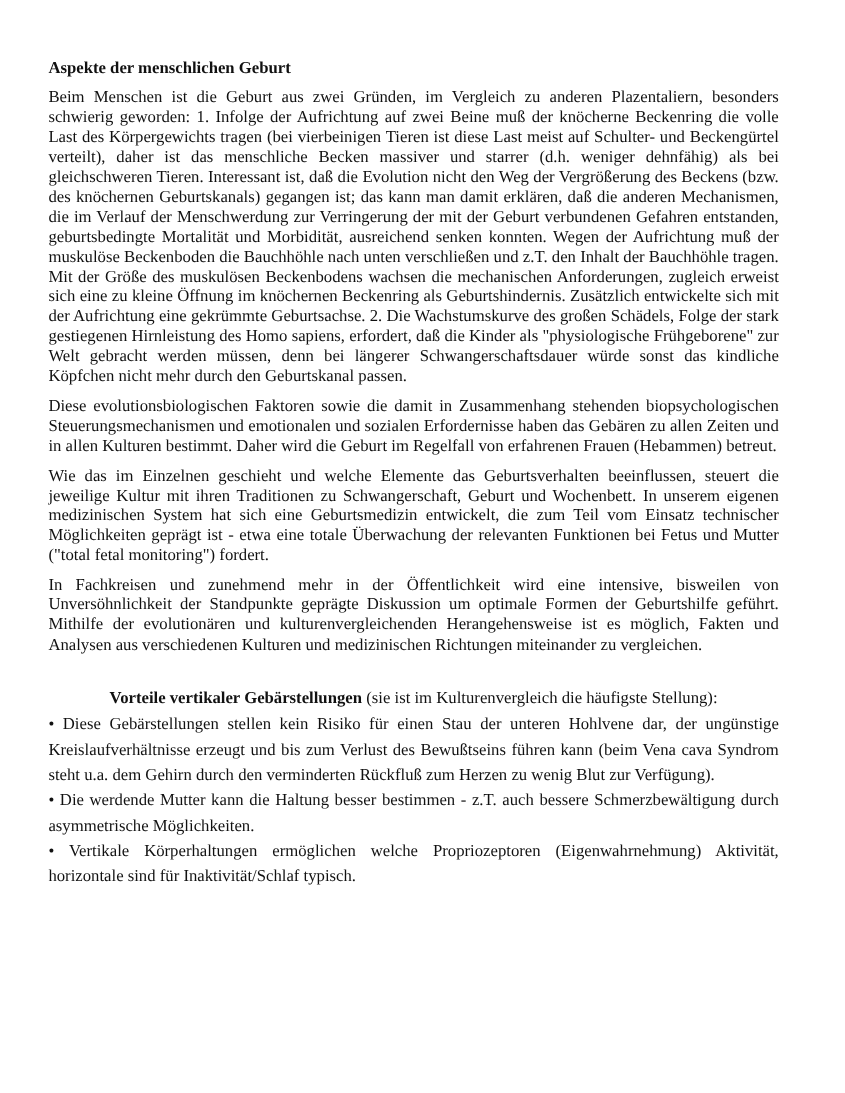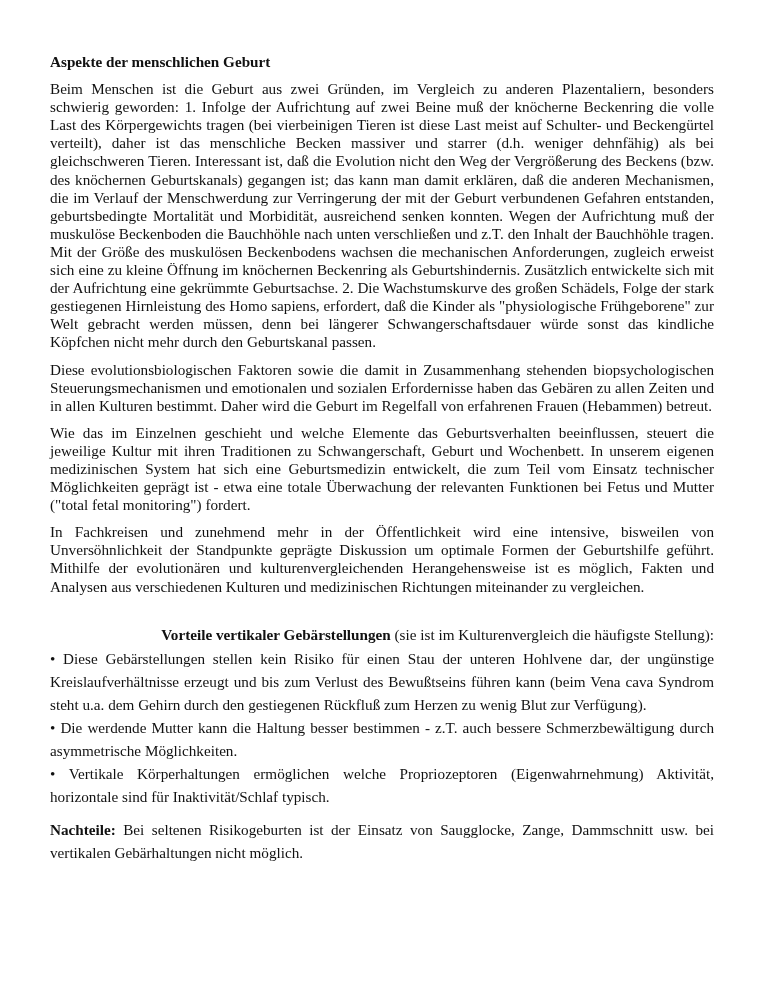--- a/index.html
+++ b/index.html
@@ -1,46 +1,43 @@
 <!DOCTYPE html>
 <html><head>
 <meta charset="utf-8">
 <style>
   html, body { margin: 0; padding: 0; background: #ffffff; }
   body { width: 768px; height: 994px; overflow: hidden; position: relative; }
   .page {
-    position: absolute; left: 50px; top: 53px; width: 664px;
+    position: absolute; left: 44px; top: 53px; width: 664px;
     font-family: "Liberation Serif", "DejaVu Serif", serif;
     font-size: 15.2px; color: #111; line-height: 18.1px;
   }
   .title { font-weight: bold; margin: 0 0 9px 0; }
   p { margin: 0 0 9px 0; text-align: justify; }
   p.last { margin-bottom: 0; }
   .sec2 { margin-top: 27px; line-height: 23px; }
-  .sec2 .head { margin: 7px 0 1px 0; text-align: right; }
+  .sec2 .head { margin: 7px 0 1px 0; text-align: center; }
   .sec2 .bullet { margin: 0; text-align: justify; }
   .b { font-weight: bold; }
   .nach { margin-top: 10px; line-height: 23px; text-align: justify; }
 </style>
 </head>
 <body>
 
 <div class="page">
   <div class="title">Aspekte der menschlichen Geburt</div>
 
   <p>Beim Menschen ist die Geburt aus zwei Gründen, im Vergleich zu anderen Plazentaliern, besonders schwierig geworden: 1. Infolge der Aufrichtung auf zwei Beine muß der knöcherne Beckenring die volle Last des Körpergewichts tragen (bei vierbeinigen Tieren ist diese Last meist auf Schulter- und Beckengürtel verteilt), daher ist das menschliche Becken massiver und starrer (d.h. weniger dehnfähig) als bei gleichschweren Tieren. Interessant ist, daß die Evolution nicht den Weg der Vergrößerung des Beckens (bzw. des knöchernen Geburtskanals) gegangen ist; das kann man damit erklären, daß die anderen Mechanismen, die im Verlauf der Menschwerdung zur Verringerung der mit der Geburt verbundenen Gefahren entstanden, geburtsbedingte Mortalität und Morbidität, ausreichend senken konnten. Wegen der Aufrichtung muß der muskulöse Beckenboden die Bauchhöhle nach unten verschließen und z.T. den Inhalt der Bauchhöhle tragen. Mit der Größe des muskulösen Beckenbodens wachsen die mechanischen Anforderungen, zugleich erweist sich eine zu kleine Öffnung im knöchernen Beckenring als Geburtshindernis. Zusätzlich entwickelte sich mit der Aufrichtung eine gekrümmte Geburtsachse. 2. Die Wachstumskurve des großen Schädels, Folge der stark gestiegenen Hirnleistung des Homo sapiens, erfordert, daß die Kinder als "physiologische Frühgeborene" zur Welt gebracht werden müssen, denn bei längerer Schwangerschaftsdauer würde sonst das kindliche Köpfchen nicht mehr durch den Geburtskanal passen.</p>
   <p>Diese evolutionsbiologischen Faktoren sowie die damit in Zusammenhang stehenden biopsychologischen Steuerungsmechanismen und emotionalen und sozialen Erfordernisse haben das Gebären zu allen Zeiten und in allen Kulturen bestimmt. Daher wird die Geburt im Regelfall von erfahrenen Frauen (Hebammen) betreut.</p>
   <p>Wie das im Einzelnen geschieht und welche Elemente das Geburtsverhalten beeinflussen, steuert die jeweilige Kultur mit ihren Traditionen zu Schwangerschaft, Geburt und Wochenbett. In unserem eigenen medizinischen System hat sich eine Geburtsmedizin entwickelt, die zum Teil vom Einsatz technischer Möglichkeiten geprägt ist - etwa eine totale Überwachung der relevanten Funktionen bei Fetus und Mutter ("total fetal monitoring") fordert.</p>
   <p class="last">In Fachkreisen und zunehmend mehr in der Öffentlichkeit wird eine intensive, bisweilen von Unversöhnlichkeit der Standpunkte geprägte Diskussion um optimale Formen der Geburtshilfe geführt. Mithilfe der evolutionären und kulturenvergleichenden Herangehensweise ist es möglich, Fakten und Analysen aus verschiedenen Kulturen und medizinischen Richtungen miteinander zu vergleichen.</p>
 
   <div class="sec2">
     <div class="head">
       <span class="b">Vorteile vertikaler Gebärstellungen</span><span> (sie ist im Kulturenvergleich die häufigste Stellung):</span>
     </div>
-    <div class="bullet">• Diese Gebärstellungen stellen kein Risiko für einen Stau der unteren Hohlvene dar, der ungünstige Kreislaufverhältnisse erzeugt und bis zum Verlust des Bewußtseins führen kann (beim Vena cava Syndrom steht u.a. dem Gehirn durch den gestiegenen Rückfluß zum Herzen zu wenig Blut zur Verfügung).</div>
+    <div class="bullet">• Diese Gebärstellungen stellen kein Risiko für einen Stau der unteren Hohlvene dar, der ungünstige Kreislaufverhältnisse erzeugt und bis zum Verlust des Bewußtseins führen kann (beim Vena cava Syndrom steht u.a. dem Gehirn durch den verminderten Rückfluß zum Herzen zu wenig Blut zur Verfügung).</div>
     <div class="bullet">• Die werdende Mutter kann die Haltung besser bestimmen - z.T. auch bessere Schmerzbewältigung durch asymmetrische Möglichkeiten.</div>
     <div class="bullet">• Vertikale Körperhaltungen ermöglichen welche Propriozeptoren (Eigenwahrnehmung) Aktivität, horizontale sind für Inaktivität/Schlaf typisch.</div>
   </div>
 
-  <div class="nach">
-    <span class="b">Nachteile:</span><span> Bei seltenen Risikogeburten ist der Einsatz von Saugglocke, Zange, Dammschnitt usw. bei vertikalen Gebärhaltungen nicht möglich.</span>
-  </div>
 </div>
 
 </body></html>

